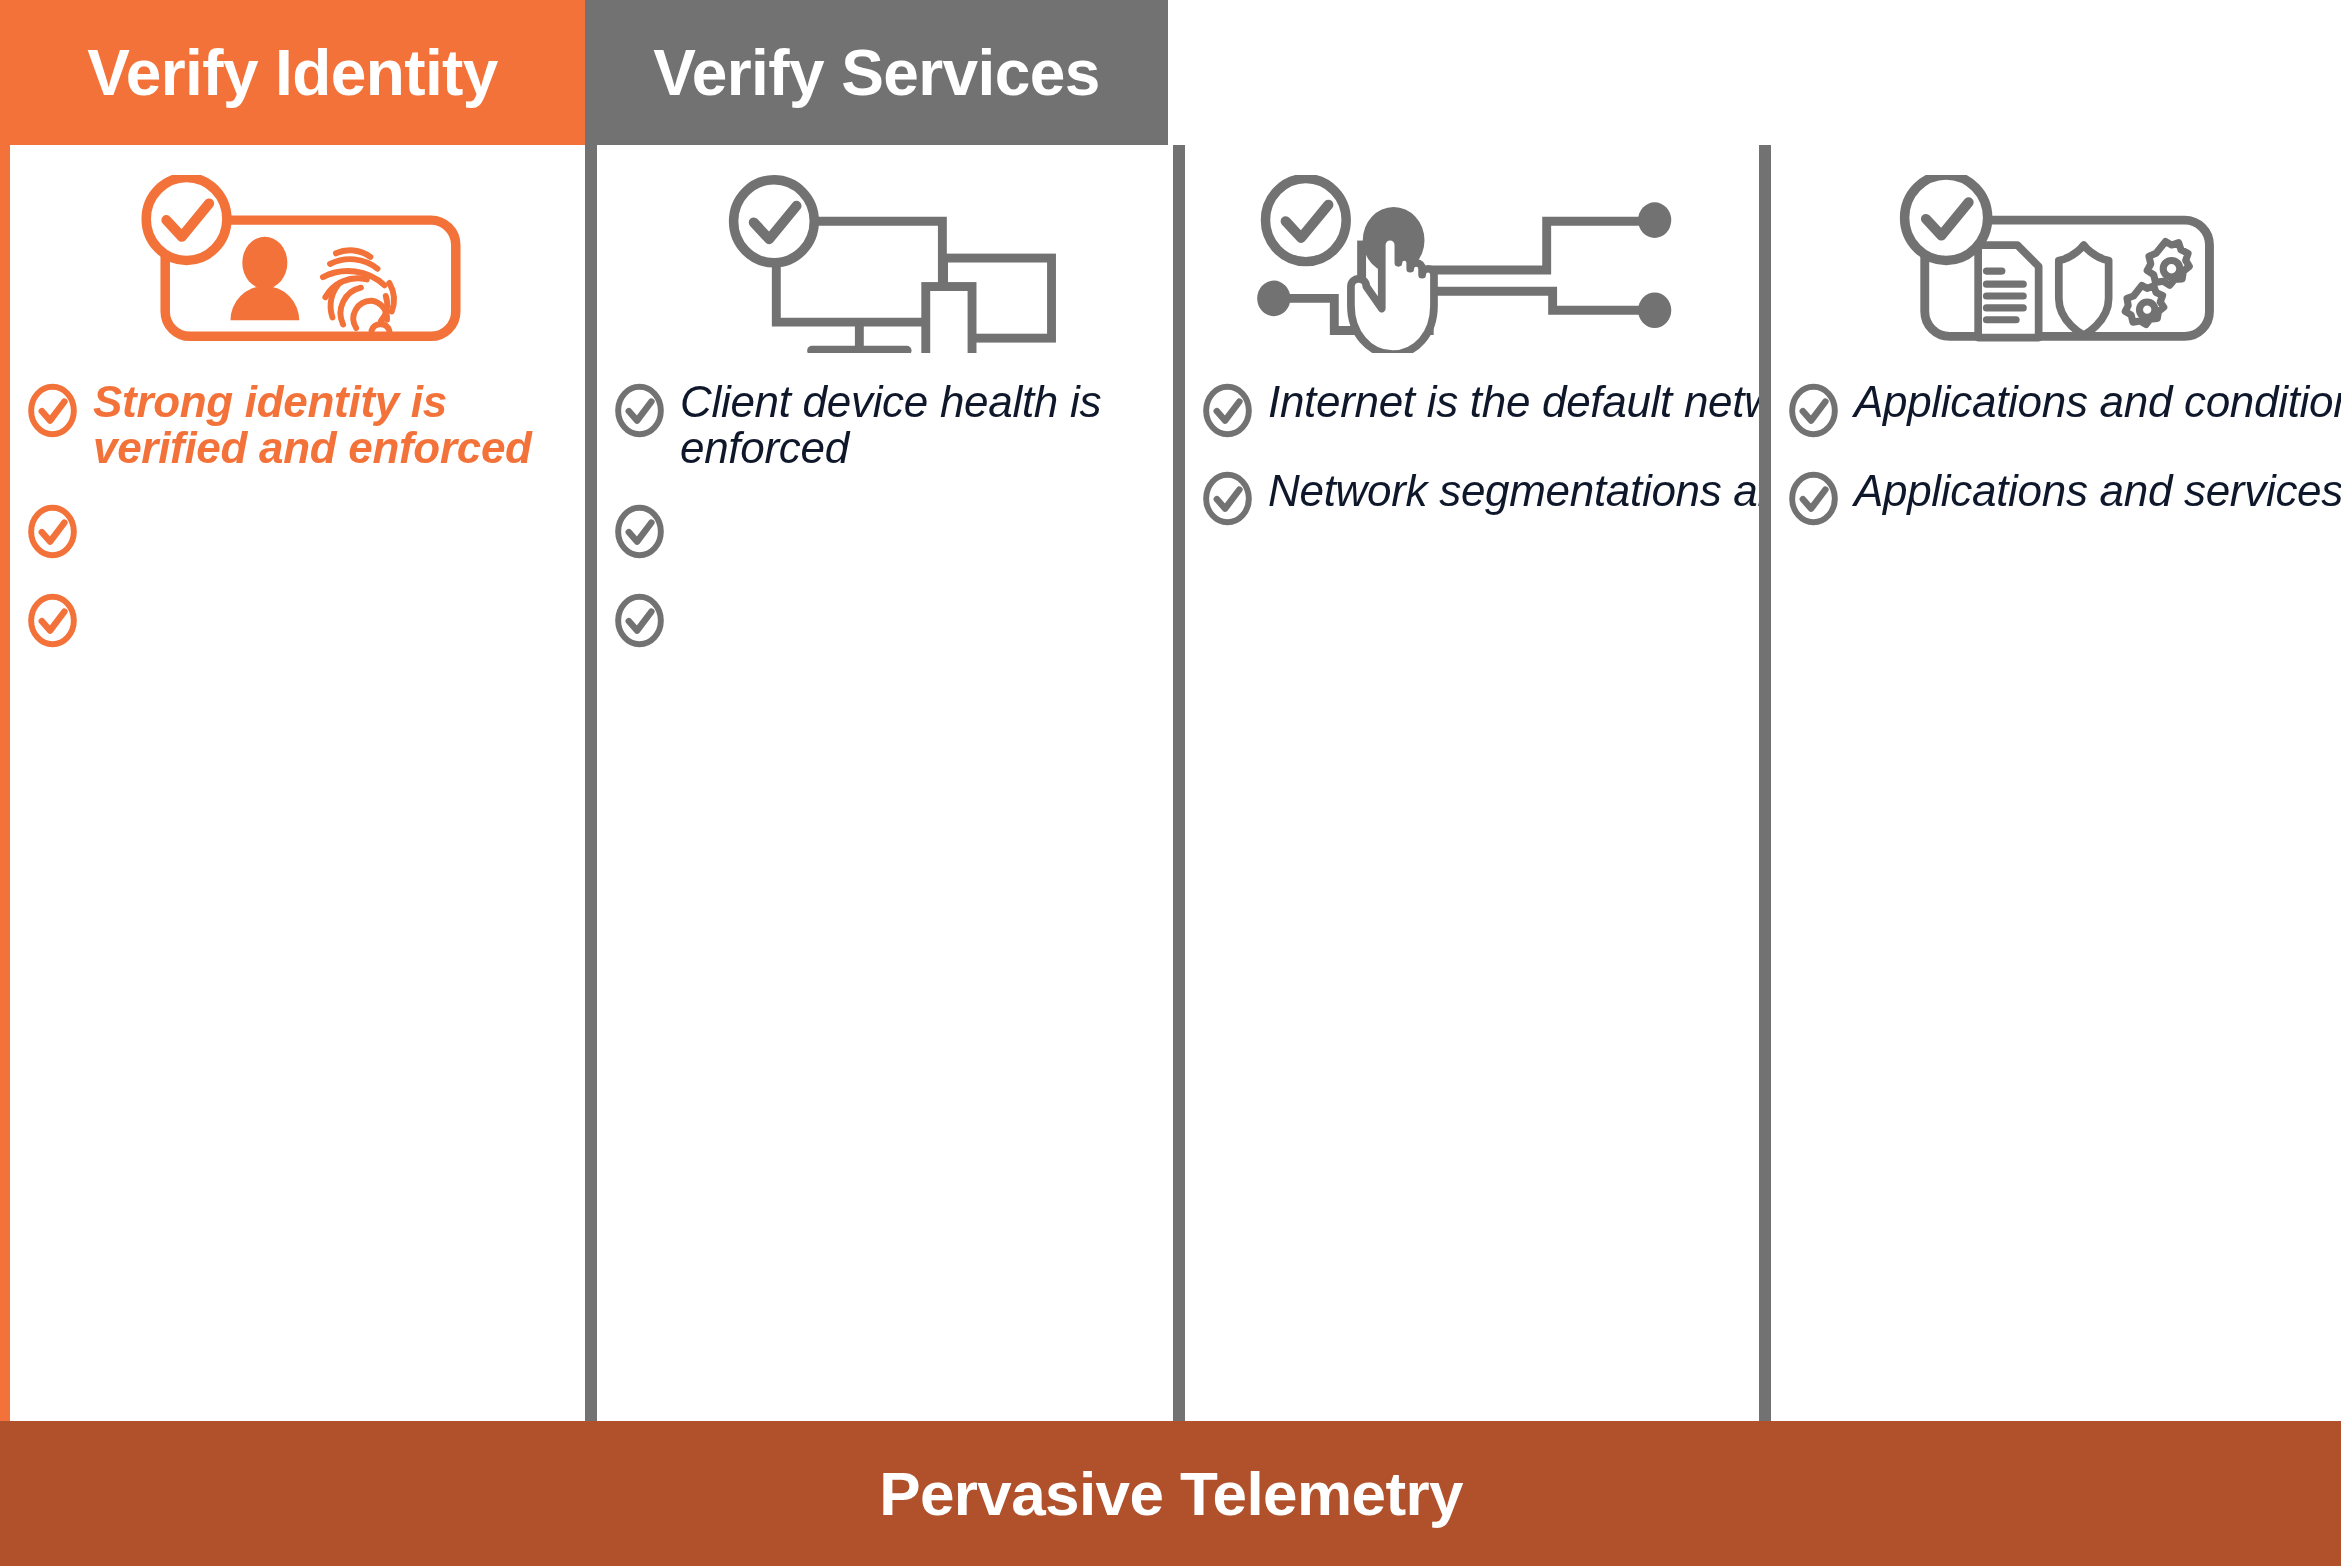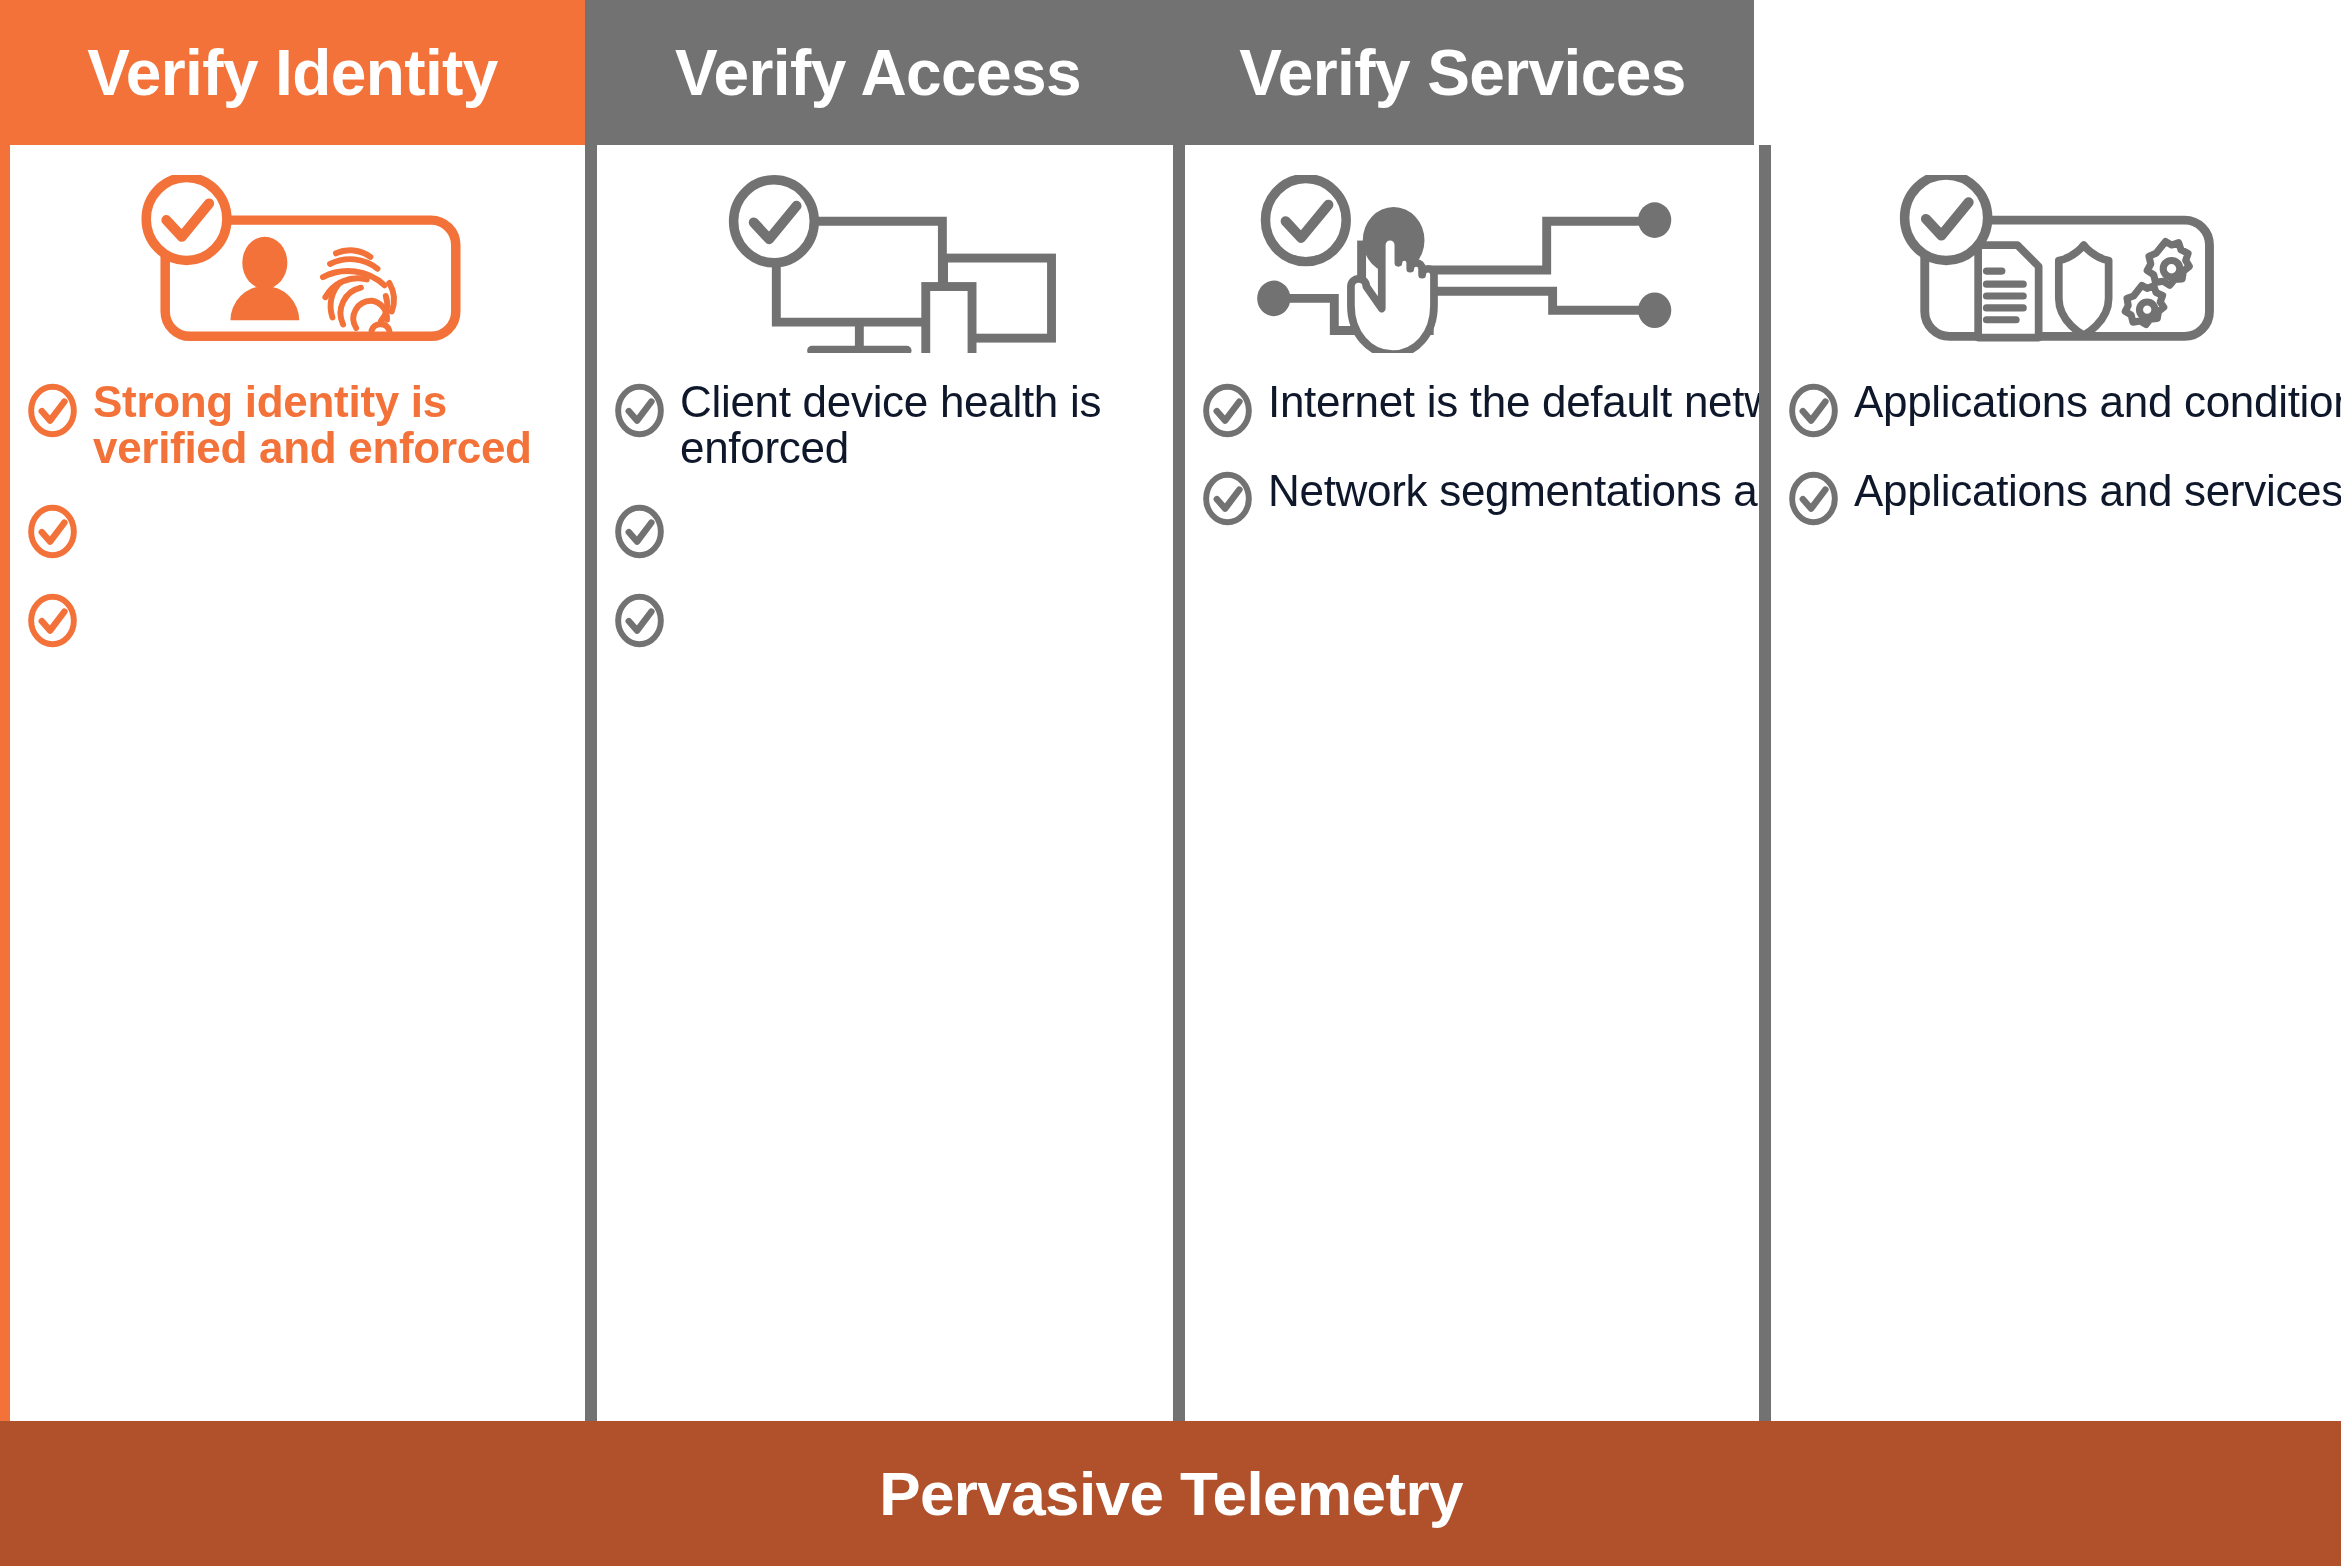--- a/index.html
+++ b/index.html
@@ -41,21 +41,21 @@
   .col{
     position:relative;box-sizing:border-box;
     padding:0 0 0 0;
     background:#ffffff;
   }
   .col.c1{width:585px;border-left:10.7px solid #F37239;}
   .col.c2{width:588px;border-left:12px solid #727272;}
   .col.c3{width:586px;border-left:12px solid #727272;}
   .col.c4{width:583px;border-left:12px solid #727272;}
 
-  .col-inner{padding:18px 9.5px 0 16.6px;}
+  .col-inner{padding:18px 9.5px 0 16.6px;font-style:italic;}
 
   
   .hero{
     height:196px;
     display:flex;align-items:center;justify-content:center;
     padding-top:6px;
     box-sizing:border-box;
   }
   .hero svg{display:block;}
 
@@ -85,23 +85,20 @@
   }
 </style>
 </head>
 <body>
 
 <div class="board">
 
   <div class="header-row">
     <div class="header-cell h1">
       <span>Verify Identity</span>
-    </div>
-    <div class="header-cell h3">
-      <span>Verify Access</span>
     </div>
     <div class="header-cell h4">
       <span>Verify Services</span>
     </div>
   </div>
 
   <div class="cols">
 
     <div class="col c1">
       <div class="col-inner">

